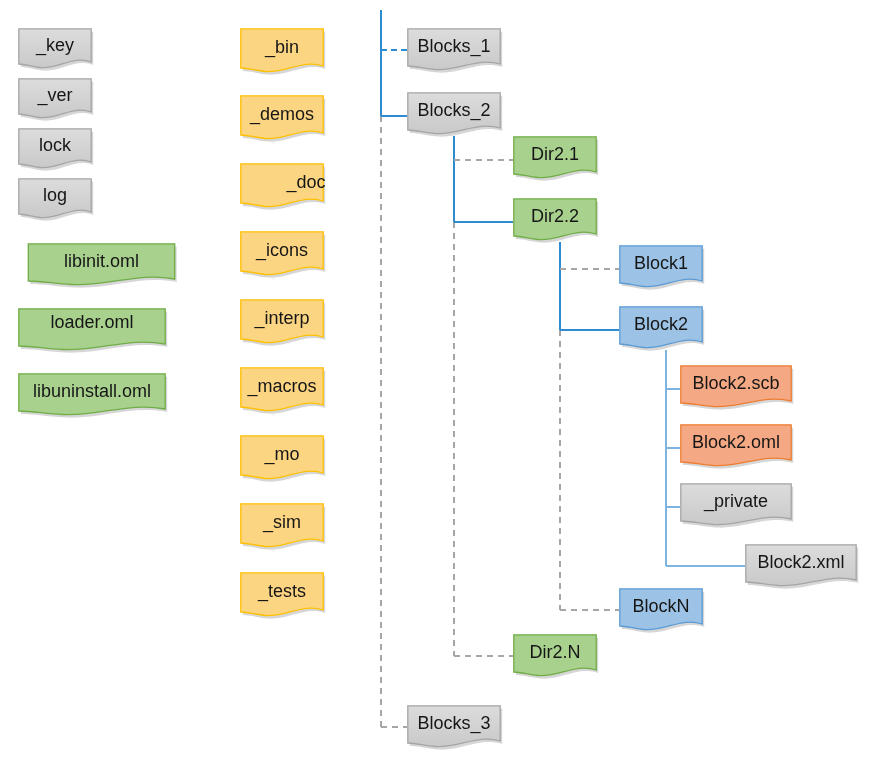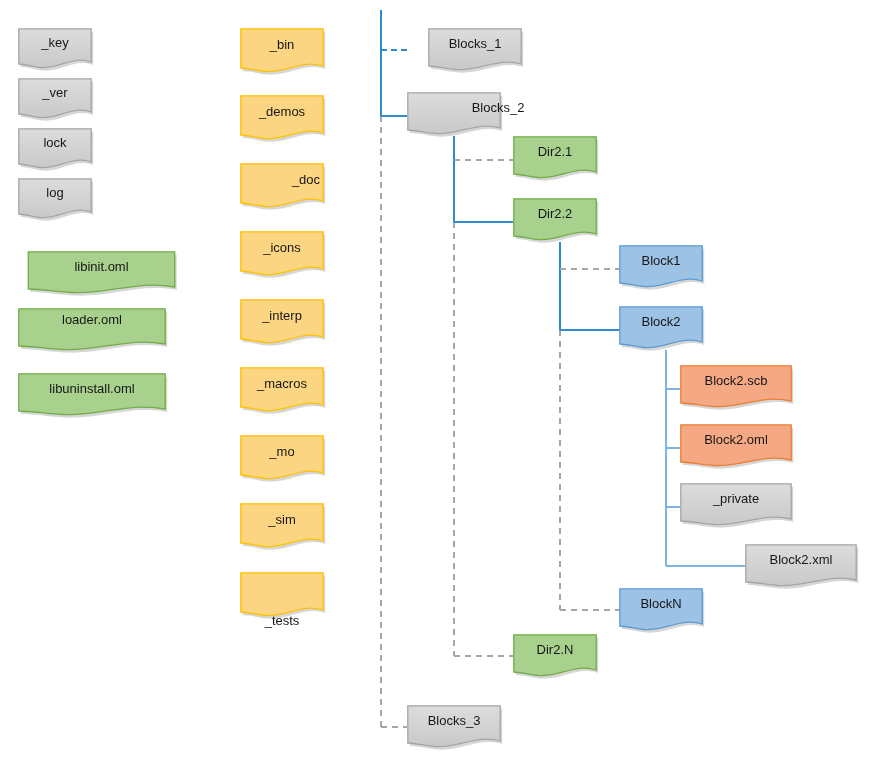--- a/index.html
+++ b/index.html
@@ -32,21 +32,21 @@
     left:0; top:0;
     width:100%; height:100%;
     overflow:visible;
   }
   .node .lbl{
     position:absolute;
     left:0;
     width:100%;
     text-align:center;
     color:#1a1a1a;
-    font-size:13px;
+    font-size:18px;
     line-height:1;
     white-space:nowrap;
     z-index:2;
   }
   .node.gray  .lbl,
   .node.green .lbl,
   .node.blue  .lbl,
   .node.orange .lbl,
   .node.yellow .lbl{ color:#161616; }
 </style>
@@ -130,21 +130,21 @@
             <linearGradient id="grad-gray" x1="0" y1="0" x2="0" y2="1">
               <stop offset="0%" stop-color="#dcdcdc"></stop>
               <stop offset="100%" stop-color="#c9c9c9"></stop>
             </linearGradient>
           </defs>
           <path d="M 0.8 0.8 L 73.2 0.8 L 73.2 34 C 54.76 27, 41.440000000000005 41.2, 22.2 39.5 C 13.32 38.4, 6.66 36, 0.8 36 Z" transform="translate(2,3)" fill="rgba(0,0,0,0.16)"></path>
           <path d="M 0.8 0.8 L 73.2 0.8 L 73.2 34 C 54.76 27, 41.440000000000005 41.2, 22.2 39.5 C 13.32 38.4, 6.66 36, 0.8 36 Z" fill="url(#grad-gray)" stroke="#a5a5a5" stroke-width="1.3"></path>
         </svg>
         <div class="lbl" style="top: 8px; text-align: center;">log</div>
       </div>
-      <div class="node green" style="left: 18px; top: 251px; width: 167px; height: 44px;">
+      <div class="node green" style="left: 18px; top: 243px; width: 167px; height: 44px;">
         <svg class="shp" viewBox="0 0 148 44" width="148" height="44">
           <path d="M 0.8 0.8 L 147.2 0.8 L 147.2 36 C 109.52 29, 82.88000000000001 43.2, 44.4 41.5 C 26.64 40.4, 13.32 38, 0.8 38 Z" transform="translate(2,3)" fill="rgba(0,0,0,0.16)"></path>
           <path d="M 0.8 0.8 L 147.2 0.8 L 147.2 36 C 109.52 29, 82.88000000000001 43.2, 44.4 41.5 C 26.64 40.4, 13.32 38, 0.8 38 Z" fill="#a9d18e" stroke="#70ad47" stroke-width="1.3"></path>
         </svg>
         <div class="lbl" style="top: 9px;">libinit.oml</div>
       </div>
       <div class="node green" style="left: 18px; top: 308px; width: 148px; height: 44px;">
         <svg class="shp" viewBox="0 0 148 44" width="148" height="44">
           <path d="M 0.8 0.8 L 147.2 0.8 L 147.2 36 C 109.52 29, 82.88000000000001 43.2, 44.4 41.5 C 26.64 40.4, 13.32 38, 0.8 38 Z" transform="translate(2,3)" fill="rgba(0,0,0,0.16)"></path>
           <path d="M 0.8 0.8 L 147.2 0.8 L 147.2 36 C 109.52 29, 82.88000000000001 43.2, 44.4 41.5 C 26.64 40.4, 13.32 38, 0.8 38 Z" fill="#a9d18e" stroke="#70ad47" stroke-width="1.3"></path>
@@ -214,25 +214,25 @@
           <path d="M 0.8 0.8 L 83.2 0.8 L 83.2 38 C 62.16 31, 47.040000000000006 45.2, 25.2 43.5 C 15.12 42.4, 7.56 40, 0.8 40 Z" transform="translate(2,3)" fill="rgba(0,0,0,0.16)"></path>
           <path d="M 0.8 0.8 L 83.2 0.8 L 83.2 38 C 62.16 31, 47.040000000000006 45.2, 25.2 43.5 C 15.12 42.4, 7.56 40, 0.8 40 Z" fill="#fcd582" stroke="#ffc000" stroke-width="1.3"></path>
         </svg>
         <div class="lbl" style="top: 10px;">_sim</div>
       </div>
       <div class="node yellow" style="left: 240px; top: 572px; width: 84px; height: 46px;">
         <svg class="shp" viewBox="0 0 84 46" width="84" height="46">
           <path d="M 0.8 0.8 L 83.2 0.8 L 83.2 38 C 62.16 31, 47.040000000000006 45.2, 25.2 43.5 C 15.12 42.4, 7.56 40, 0.8 40 Z" transform="translate(2,3)" fill="rgba(0,0,0,0.16)"></path>
           <path d="M 0.8 0.8 L 83.2 0.8 L 83.2 38 C 62.16 31, 47.040000000000006 45.2, 25.2 43.5 C 15.12 42.4, 7.56 40, 0.8 40 Z" fill="#fcd582" stroke="#ffc000" stroke-width="1.3"></path>
         </svg>
-        <div class="lbl" style="top: 10px; margin-top: 32px;">_tests</div>
+        <div class="lbl" style="top: 10px;">_tests</div>
       </div>
     </div>
   <div id="col3">
-      <div class="node gray" style="left: 428px; top: 28px; width: 94px; height: 44px;">
+      <div class="node gray" style="left: 407px; top: 28px; width: 94px; height: 44px;">
         <svg class="shp" viewBox="0 0 94 44" width="94" height="44">
           <defs>
             <linearGradient id="grad-gray" x1="0" y1="0" x2="0" y2="1">
               <stop offset="0%" stop-color="#dcdcdc"></stop>
               <stop offset="100%" stop-color="#c9c9c9"></stop>
             </linearGradient>
           </defs>
           <path d="M 0.8 0.8 L 93.2 0.8 L 93.2 36 C 69.56 29, 52.64000000000001 43.2, 28.2 41.5 C 16.919999999999998 40.4, 8.459999999999999 38, 0.8 38 Z" transform="translate(2,3)" fill="rgba(0,0,0,0.16)"></path>
           <path d="M 0.8 0.8 L 93.2 0.8 L 93.2 36 C 69.56 29, 52.64000000000001 43.2, 28.2 41.5 C 16.919999999999998 40.4, 8.459999999999999 38, 0.8 38 Z" fill="url(#grad-gray)" stroke="#a5a5a5" stroke-width="1.3"></path>
         </svg>
@@ -242,21 +242,21 @@
         <svg class="shp" viewBox="0 0 94 44" width="94" height="44">
           <defs>
             <linearGradient id="grad-gray" x1="0" y1="0" x2="0" y2="1">
               <stop offset="0%" stop-color="#dcdcdc"></stop>
               <stop offset="100%" stop-color="#c9c9c9"></stop>
             </linearGradient>
           </defs>
           <path d="M 0.8 0.8 L 93.2 0.8 L 93.2 36 C 69.56 29, 52.64000000000001 43.2, 28.2 41.5 C 16.919999999999998 40.4, 8.459999999999999 38, 0.8 38 Z" transform="translate(2,3)" fill="rgba(0,0,0,0.16)"></path>
           <path d="M 0.8 0.8 L 93.2 0.8 L 93.2 36 C 69.56 29, 52.64000000000001 43.2, 28.2 41.5 C 16.919999999999998 40.4, 8.459999999999999 38, 0.8 38 Z" fill="url(#grad-gray)" stroke="#a5a5a5" stroke-width="1.3"></path>
         </svg>
-        <div class="lbl" style="top: 9px; margin-left: 44px;">Blocks_2</div>
+        <div class="lbl" style="top: 9px;">Blocks_2</div>
       </div>
       <div class="node green" style="left: 513px; top: 136px; width: 84px; height: 44px; padding-left: 24px;">
         <svg class="shp" viewBox="0 0 84 44" width="84" height="44">
           <path d="M 0.8 0.8 L 83.2 0.8 L 83.2 36 C 62.16 29, 47.040000000000006 43.2, 25.2 41.5 C 15.12 40.4, 7.56 38, 0.8 38 Z" transform="translate(2,3)" fill="rgba(0,0,0,0.16)"></path>
           <path d="M 0.8 0.8 L 83.2 0.8 L 83.2 36 C 62.16 29, 47.040000000000006 43.2, 25.2 41.5 C 15.12 40.4, 7.56 38, 0.8 38 Z" fill="#a9d18e" stroke="#70ad47" stroke-width="1.3"></path>
         </svg>
         <div class="lbl" style="top: 9px;">Dir2.1</div>
       </div>
       <div class="node green" style="left: 513px; top: 198px; width: 84px; height: 44px;">
         <svg class="shp" viewBox="0 0 84 44" width="84" height="44">

